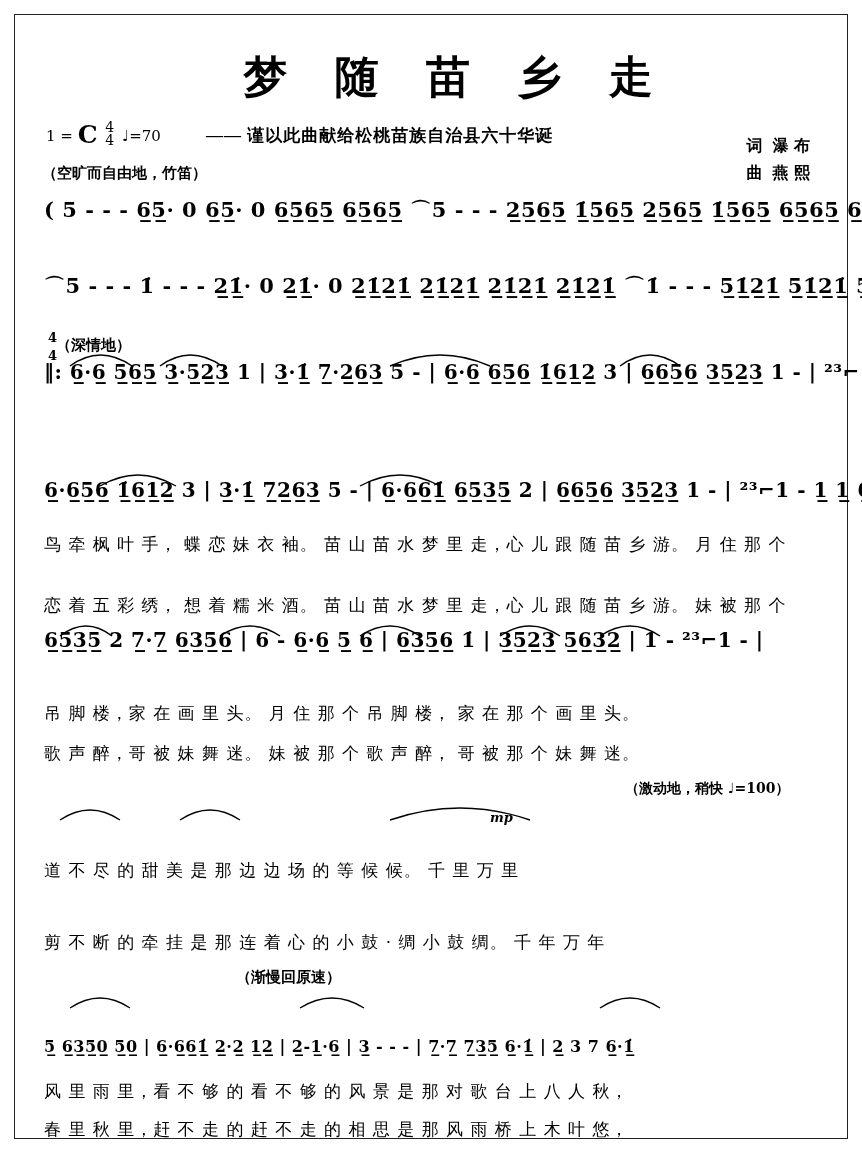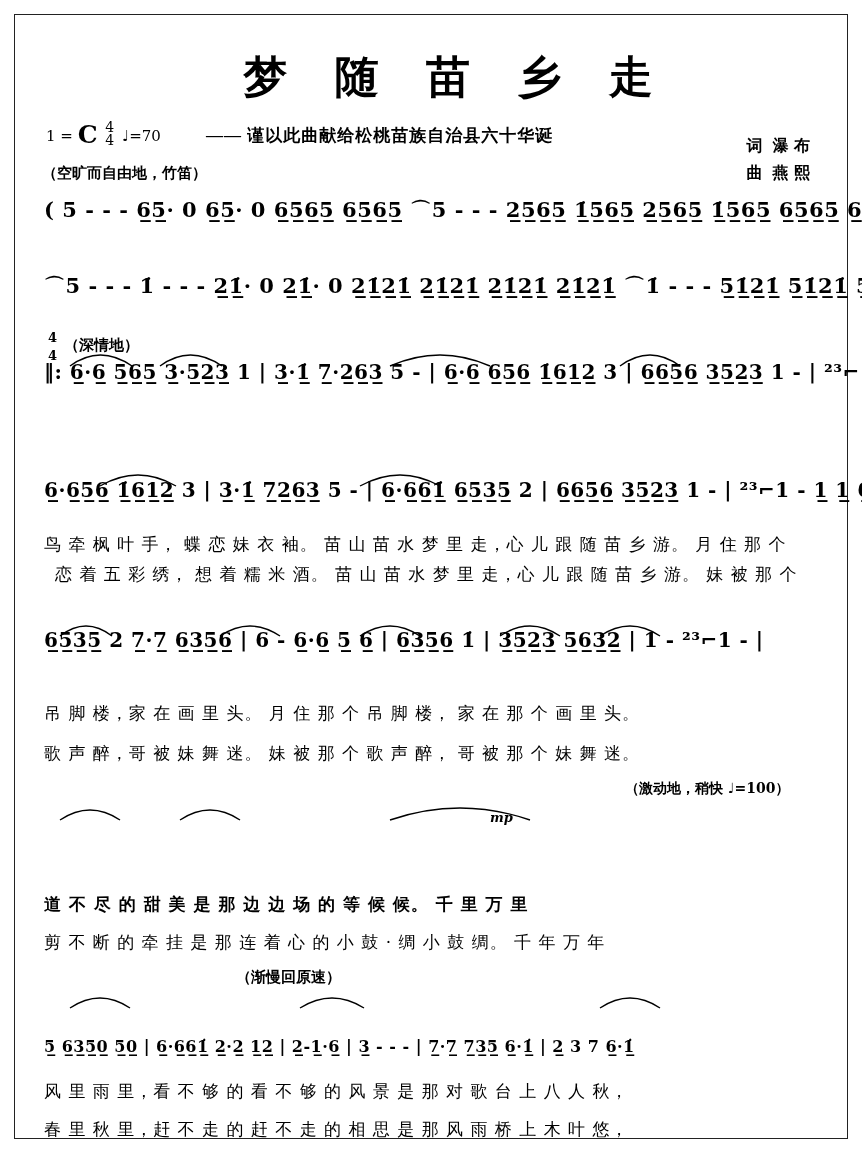--- a/index.html
+++ b/index.html
@@ -137,39 +137,39 @@
   <div class="credits">
     <div>
       <span>词</span><span class="sp"></span><span>瀑 布</span>
     </div>
     <div>
       <span>曲</span><span class="sp"></span><span>燕 熙</span>
     </div>
   </div>
 
   <div class="expr-mark" style="left:42px; top:164px;">（空旷而自由地，竹笛）</div>
-  <div class="expr-mark" style="left:64px; top:336px;">（深情地）</div>
+  <div class="expr-mark" style="left:56px; top:336px;">（深情地）</div>
   <div class="expr-mark" style="left:48px; top:330px; font-size:13px;">4</div>
   <div class="expr-mark" style="left:48px; top:348px; font-size:13px;">4</div>
   <div class="expr-mark" style="left:625px; top:780px; font-size:14px;">（激动地，稍快 ♩=100）</div>
   <div class="expr-mark" style="left:490px; top:788px; font-size:13px; font-style:italic;margin-top:22px;">mp</div>
   <div class="expr-mark" style="left:236px; top:968px;">（渐慢回原速）</div>
 
   <div class="row" style="top:196px;">( 5 - - -   6̲5̲· 0   6̲5̲· 0   6̲5̲6̲5̲  6̲5̲6̲5̲  ⌒5 - - - 2̲5̲6̲5̲  1̲̇5̲6̲5̲  2̲5̲6̲5̲  1̲̇5̲6̲5̲  6̲5̲6̲5̲  6̲5̲6̲5̲</div>
   <div class="row" style="top:272px;">⌒5 - - - 1̇ - - - 2̲1̲̇· 0  2̲1̲̇· 0   2̲1̲̇2̲1̲̇  2̲1̲̇2̲1̲̇   2̲1̲̇2̲1̲̇  2̲1̲̇2̲1̲̇  ⌒1̇ - - - 5̲1̲̇2̲1̲̇  5̲1̲̇2̲1̲̇  5̲1̲̇2̲1̲̇  5̲1̲̇2̲1̲̇</div>
   <div class="row" style="top:360px; font-size:20px;">‖: 6̲·6̲  5̲6̲5̲  3̲·5̲2̲3̲ 1 | 3̲·1̲̇  7̲·2̲6̲3̲  5 - | 6̲·6̲  6̲5̲6̲ 1̲̇6̲1̲2̲ 3 | 6̲6̲5̲6̲  3̲5̲2̲3̲ 1 - | ²³⌐1̇ - (0̲3̲ 2̲3̲ 6̲5̲ 1̲0̲)</div>
   <div class="row" style="top:478px; font-size:20px;">6̲·6̲5̲6̲  1̲̇6̲1̲2̲ 3 | 3̲·1̲̇  7̲2̲6̲3̲  5 - | 6̲·6̲6̲1̲̇  6̲5̲3̲5̲ 2 | 6̲6̲5̲6̲  3̲5̲2̲3̲ 1 - | ²³⌐1 - 1̲ 1̲  6̲5̲</div>
   <div class="row" style="top:628px; font-size:20px;">6̲5̲3̲5̲  2   7̲·7̲  6̲3̲5̲6̲ | 6 -  6̲·6̲ 5̲ 6̲ | 6̲3̲5̲6̲ 1̇ | 3̲5̲2̲3̲  5̲6̲3̲2̲ | 1 - ²³⌐1 - |</div>
   <div class="row" style="top:1037px; font-size:16px;">5̲ 6̲3̲5̲0̲ 5̲0̲ | 6̲·6̲6̲1̲̇  2̲·2̲ 1̲2̲ | 2̲-1̲·6̲ | 3̲ - - - | 7̲·7̲ 7̲3̲5̲  6̲·1̲̇ | 2̲  3  7  6̲·1̲̇</div>
 
   <div class="lyrics" style="top:533px;">鸟 牵  枫 叶 手，        蝶 恋  妹 衣      袖。  苗 山 苗 水 梦 里  走，心 儿 跟 随 苗 乡    游。              月 住 那 个</div>
-  <div class="lyrics" style="top:563px;margin-left:11px;">恋 着  五 彩 绣，        想 着  糯 米      酒。  苗 山 苗 水 梦 里  走，心 儿 跟 随 苗 乡    游。              妹 被 那 个</div>
+  <div class="lyrics" style="top:594px;">恋 着  五 彩 绣，        想 着  糯 米      酒。  苗 山 苗 水 梦 里  走，心 儿 跟 随 苗 乡    游。              妹 被 那 个</div>
   <div class="lyrics" style="top:742px;">歌 声      醉，哥 被 妹 舞      迷。 妹 被 那 个      歌  声    醉，     哥 被 那 个    妹  舞    迷。</div>
   <div class="lyrics" style="top:702px;">吊 脚      楼，家 在 画 里      头。 月 住 那 个      吊  脚    楼，     家 在 那 个    画 里    头。</div>
-  <div class="lyrics" style="top:893px;font-weight:bold;">道 不 尽 的 甜 美  是 那    边 边  场 的  等         候           候。     千 里 万 里</div>
+  <div class="lyrics" style="top:859px;">道 不 尽 的 甜 美  是 那    边 边  场 的  等         候           候。     千 里 万 里</div>
   <div class="lyrics" style="top:931px;">剪 不 断 的 牵 挂  是 那    连 着  心 的  小      鼓 · 绸       小   鼓  绸。      千 年 万 年</div>
   <div class="lyrics" style="top:1080px;">风 里  雨 里，看 不 够 的  看 不  够 的  风              景         是 那 对 歌  台 上 八     人  秋，</div>
   <div class="lyrics" style="top:1118px;">春 里  秋 里，赶 不 走 的  赶 不 走 的  相              思         是 那 风 雨  桥 上 木     叶  悠，</div>
 
   <svg class="slur" style="left:60px; top:342px;" width="620" height="26">
     <path d="M10,24 Q40,2 72,24" fill="none" stroke="#000" stroke-width="1.4"></path>
     <path d="M100,24 Q130,2 162,24" fill="none" stroke="#000" stroke-width="1.4"></path>
     <path d="M330,24 Q380,2 430,24" fill="none" stroke="#000" stroke-width="1.4"></path>
     <path d="M560,24 Q590,2 620,24" fill="none" stroke="#000" stroke-width="1.4"></path>
   </svg>

